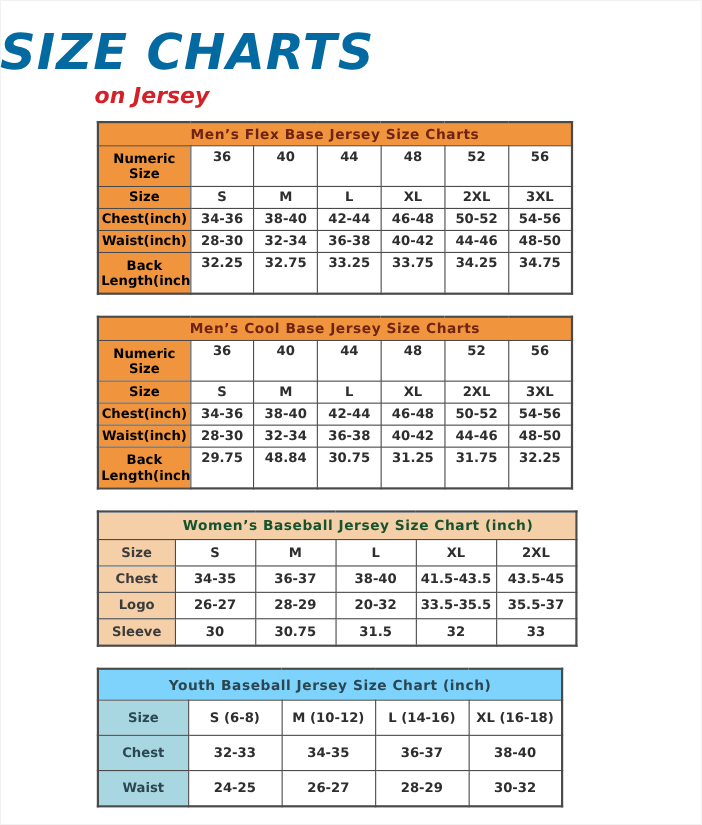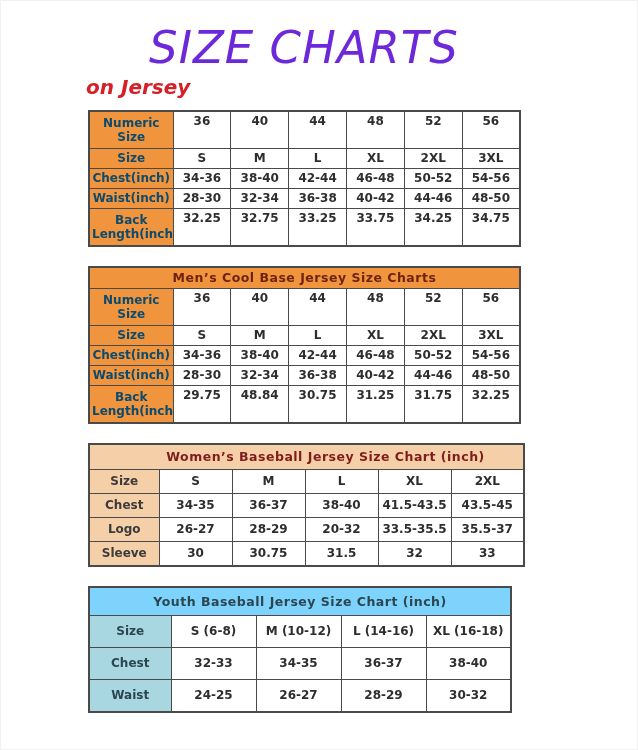--- a/index.html
+++ b/index.html
@@ -11,27 +11,26 @@
     position: relative;
     width: 638px;
     height: 750px;
     background: #ffffff;
     overflow: hidden;
     font-family: "DejaVu Sans", sans-serif;
     box-shadow: inset 0 0 0 1px #f1f1f1;
   }
   .main-title {
     margin: 24px 30px 4px 0;
-    text-align: center;
     font-family: "DejaVu Sans", sans-serif;
     font-size: 45px;
-    font-weight: normal;
+    font-weight: bold;
     font-style: italic;
     letter-spacing: 1px;
-    color: #6d28d9;
+    color: #0369a1;
     line-height: 1.05;
   }
   .subtitle {
     margin: 2px 40px 9px 86px;
     font-size: 20px;
     font-weight: bold;
     font-style: italic;
     color: #d42026;
     line-height: 1.28;
   }
@@ -64,30 +63,30 @@
   
   .theme-orange { width: 433px; }
   .theme-orange col.label-col { width: 84px; }
   .theme-orange .tbl-title {
     background: #f0953e;
     color: #6f2310;
     height: 18px;
   }
   .theme-orange th.label {
     background: #f0953e;
-    color: #0c4a6e;
+    color: #000000;
   }
   .theme-orange td, .theme-orange th.label { height: 17px; }
   .theme-orange tr.two-line td, .theme-orange tr.two-line th.label { height: 33px; }
   
   .theme-peach { width: 437px; }
   .theme-peach col.label-col { width: 70px; }
   .theme-peach .tbl-title {
     background: #f5cfa8;
-    color: #7f1d1d;
+    color: #14532d;
     height: 22px;
     padding-left: 40px;
   }
   .theme-peach th.label {
     background: #f5cfa8;
     color: #3b3b3b;
   }
   .theme-peach td, .theme-peach th.label { height: 21px; }
   
   .theme-blue { width: 424px; }
@@ -116,20 +115,23 @@
         <colgroup>
           <col class="label-col">
           <col>
           <col>
           <col>
           <col>
           <col>
           <col>
         </colgroup>
         <tbody>
+          <tr>
+            <th colspan="7" class="tbl-title">Men’s Flex Base Jersey Size Charts</th>
+          </tr>
           <tr class="two-line">
             <th class="label">Numeric<br>Size</th>
             <td>36</td>
             <td>40</td>
             <td>44</td>
             <td>48</td>
             <td>52</td>
             <td>56</td>
           </tr>
           <tr>

